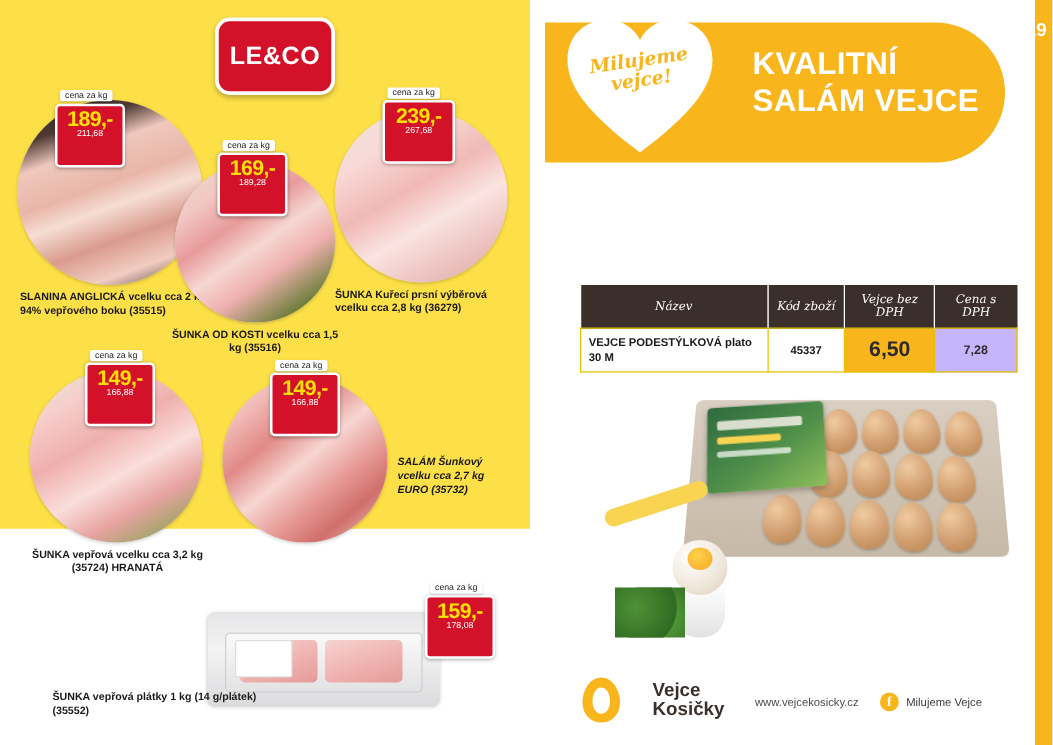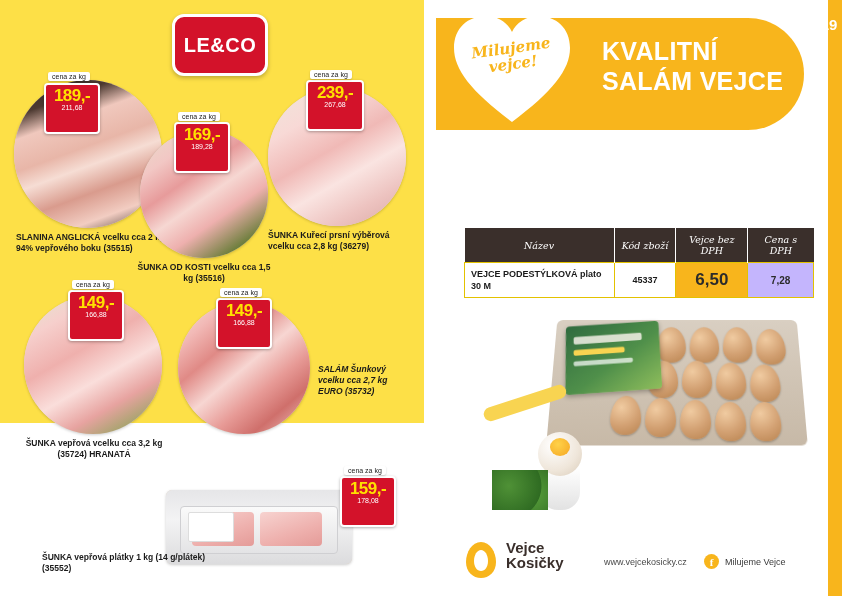--- a/index.html
+++ b/index.html
@@ -251,21 +251,21 @@
     position: absolute;
     left: 28px; top: 170px;
     width: 56px; height: 40px;
     background: radial-gradient(circle at 30% 40%, #4f9136 0%, #2f6b22 70%, transparent 72%),
                 radial-gradient(circle at 70% 60%, #5aa33d 0%, #357024 70%, transparent 72%);
   }
 
   .footer-logo {
     position: absolute;
     left: 40px; top: 540px;
-    display: flex; align-items: flex-start; gap: 8px;
+    display: flex; align-items: center; gap: 24px;
   }
   .footer-mark {
     width: 34px; height: 40px;
   }
   .footer-brand {
     font-size: 15px;
     font-weight: bold;
     color: #3a2f2b;
     line-height: 15px;
   }

